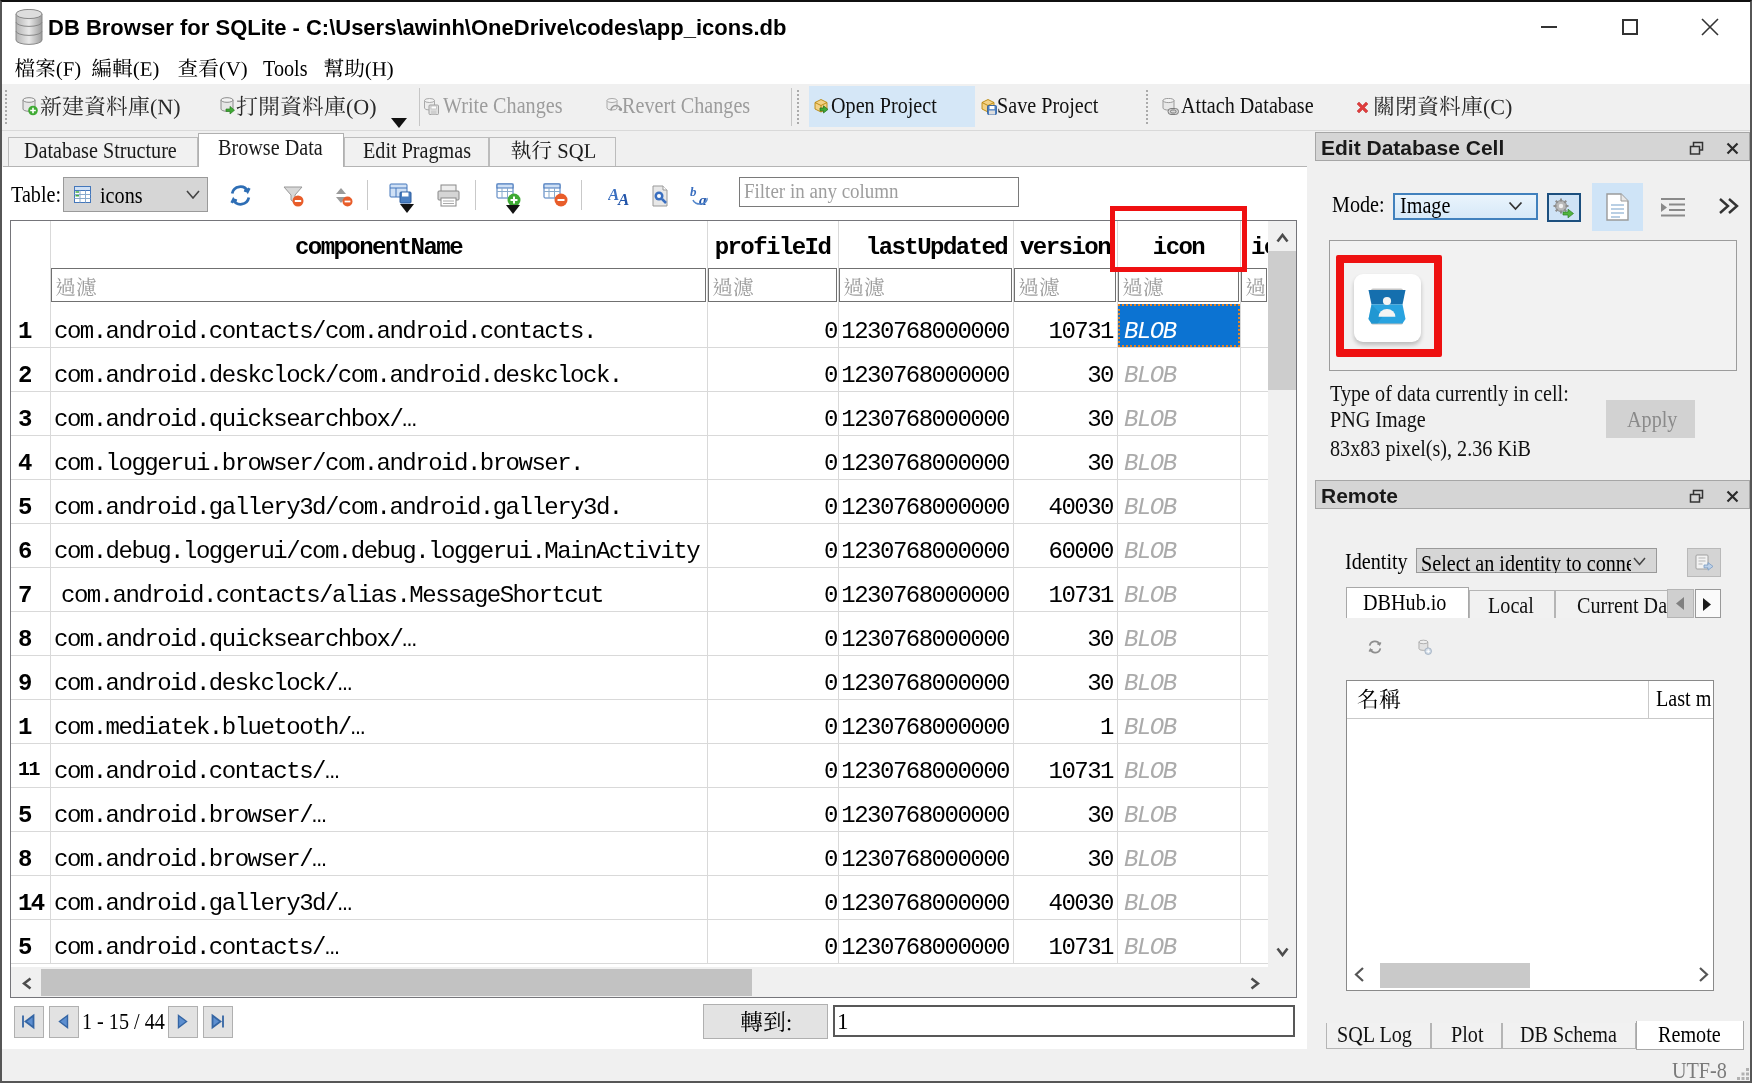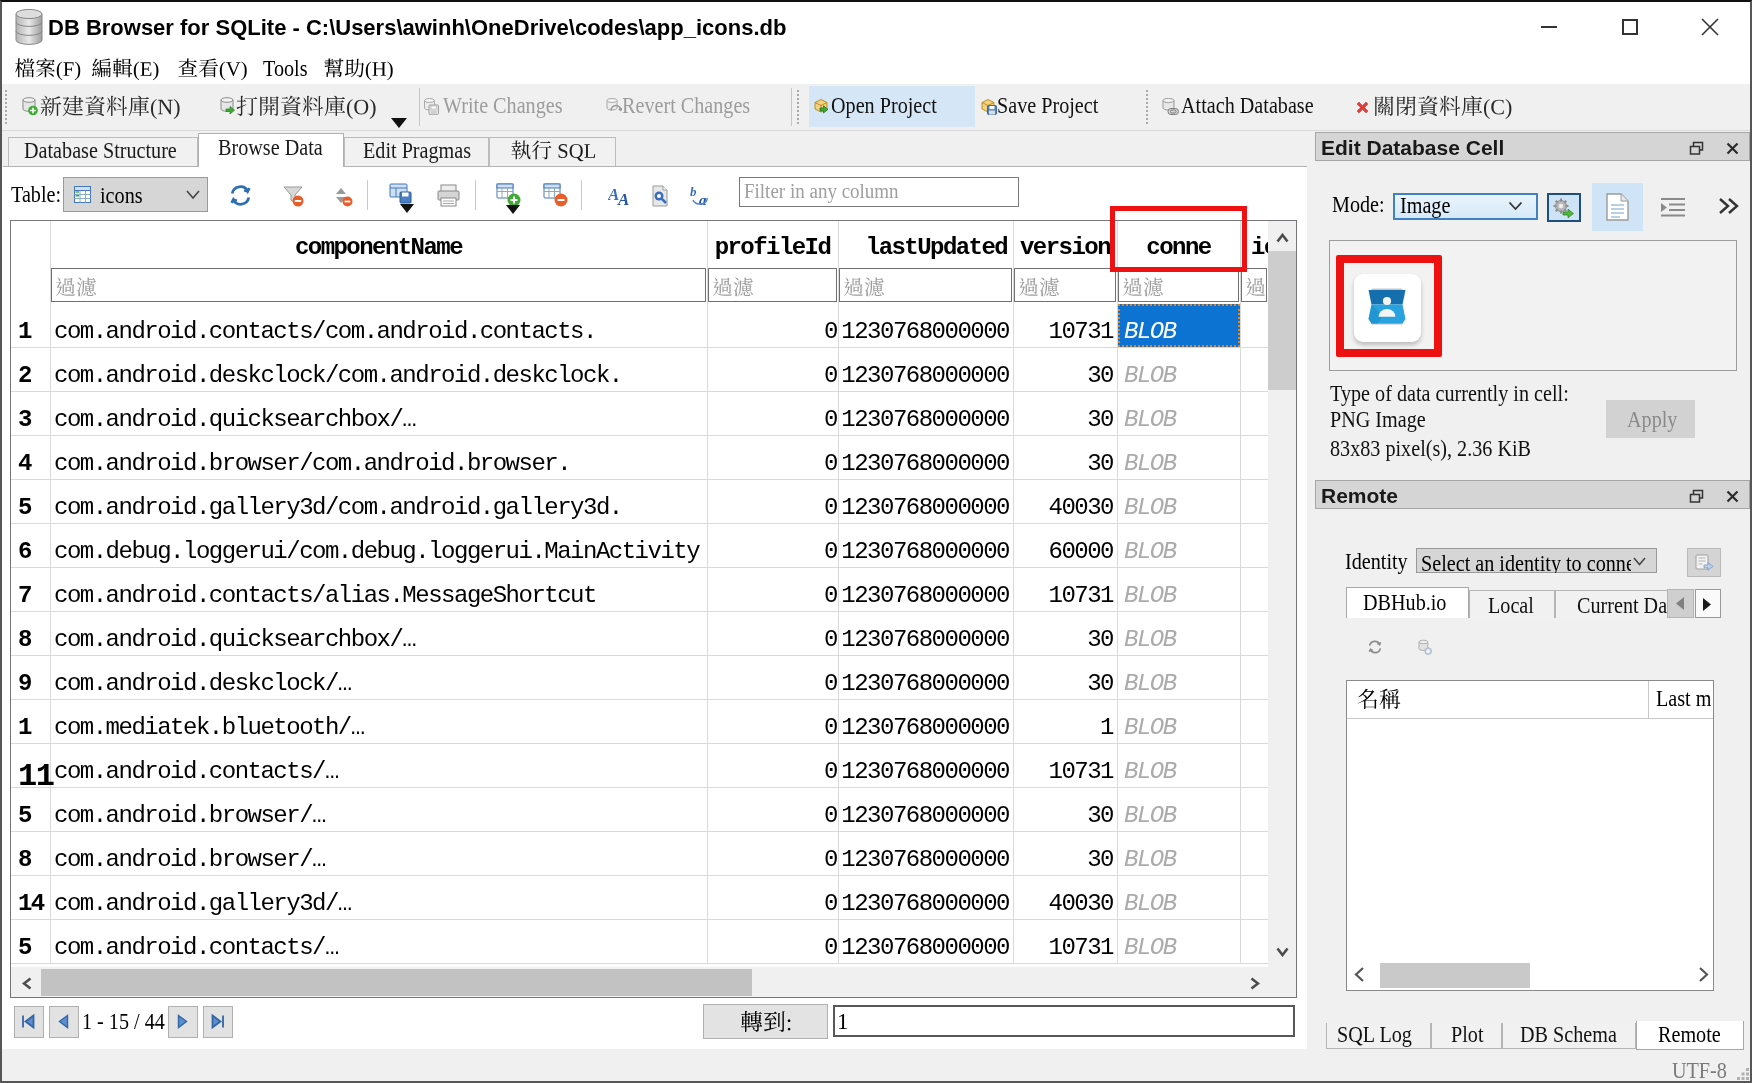--- a/index.html
+++ b/index.html
@@ -215,21 +215,21 @@
 <div class="abs" style="left:11px;top:743px;width:1257px;height:1px;background:#d9d9d9;"></div>
 <div class="abs" style="left:11px;top:787px;width:1257px;height:1px;background:#d9d9d9;"></div>
 <div class="abs" style="left:11px;top:831px;width:1257px;height:1px;background:#d9d9d9;"></div>
 <div class="abs" style="left:11px;top:875px;width:1257px;height:1px;background:#d9d9d9;"></div>
 <div class="abs" style="left:11px;top:919px;width:1257px;height:1px;background:#d9d9d9;"></div>
 <div class="abs" style="left:11px;top:963px;width:1257px;height:1px;background:#d9d9d9;"></div>
 <div class="abs mono" style="left:50px;top:234px;width:657px;text-align:center;font-size:24px;letter-spacing:-1.55px;font-weight:bold;color:#000;">componentName</div>
 <div class="abs mono" style="left:707px;top:234px;width:131px;text-align:center;font-size:24px;letter-spacing:-1.55px;font-weight:bold;color:#000;">profileId</div>
 <div class="abs mono" style="left:838px;top:234px;width:175px;text-align:center;font-size:24px;letter-spacing:-1.55px;font-weight:bold;color:#000;padding-left:22px;">lastUpdated</div>
 <div class="abs mono" style="left:1013px;top:234px;width:104px;text-align:center;font-size:24px;letter-spacing:-1.55px;font-weight:bold;color:#000;">version</div>
-<div class="abs mono" style="left:1117px;top:234px;width:123px;text-align:center;font-size:24px;letter-spacing:-1.55px;font-weight:bold;color:#000;">conne</div>
+<div class="abs mono" style="left:1117px;top:234px;width:123px;text-align:center;font-size:24px;letter-spacing:-1.55px;font-weight:bold;color:#000;">icon</div>
 <div class="abs mono" style="left:1251px;top:234px;width:17px;font-size:24px;letter-spacing:-1.55px;font-weight:bold;color:#000;overflow:hidden;">ic</div>
 <div class="abs" style="left:51px;top:268px;width:655px;height:34px;background:#fff;border:1px solid #707070;"></div>
 <div class="abs" style="left:51px;top:270px;width:653px;height:31px;overflow:hidden;">
     <svg style="position:absolute;left:4px;top:3px;overflow:visible;" width="42" height="28" viewBox="0 -22.1 42 28.4">
       <path d="M2.3 -17.3 2.1 -17.2C2.8 -16.4 3.7 -15.1 3.9 -14.0C5.3 -13.1 6.4 -16.0 2.3 -17.3ZM2.2 -8.3C1.9 -8.2 1.6 -8.1 1.4 -7.9L2.6 -6.9L3.2 -7.4H4.9C4.4 -4.4 3.0 -1.1 0.9 1.1L1.2 1.3C2.5 0.3 3.5 -0.9 4.3 -2.2C6.0 0.4 8.3 0.9 12.4 0.9C14.1 0.9 17.8 0.9 19.3 0.9C19.3 0.4 19.6 0.0 20.1 -0.0V-0.3C18.3 -0.3 14.2 -0.3 12.5 -0.3C8.5 -0.3 6.1 -0.6 4.5 -2.6C5.4 -4.1 5.9 -5.8 6.3 -7.3C6.7 -7.3 7.0 -7.4 7.1 -7.5L5.7 -8.8L4.8 -8.0H3.4C4.1 -9.2 5.0 -10.9 5.5 -11.9C5.9 -12.0 6.2 -12.1 6.4 -12.2L4.9 -13.5L4.3 -12.8H1.0L1.2 -12.2H4.2C3.7 -11.0 2.8 -9.4 2.2 -8.3ZM13.5 -13.3H15.5V-10.3H13.5ZM12.3 -14.5V-10.3H10.5V-15.6H15.5V-13.9H13.7ZM8.7 -1.8V-9.7H17.3V-2.8C17.3 -2.6 17.2 -2.5 17.0 -2.5C16.4 -2.5 15.3 -2.6 15.3 -2.6V-2.3C16.0 -2.2 16.4 -2.1 16.6 -1.8C16.8 -1.6 16.8 -1.4 16.8 -1.0C18.4 -1.1 18.6 -1.7 18.6 -2.7V-9.4C18.9 -9.4 19.3 -9.6 19.4 -9.7L18.1 -11.0L17.6 -10.3H16.8V-15.5C17.3 -15.6 17.6 -15.7 17.7 -15.9L16.0 -17.2L15.3 -16.3H10.8L9.3 -16.9V-10.3H8.8L7.4 -10.9V-1.3H7.6C8.1 -1.3 8.7 -1.6 8.7 -1.8ZM14.5 -4.5H11.5V-7.3H14.5ZM11.5 -3.1V-3.9H14.5V-3.1H14.7C15.1 -3.1 15.7 -3.4 15.7 -3.5V-7.2C16.0 -7.2 16.3 -7.4 16.4 -7.5L15.0 -8.6L14.3 -7.9H11.6L10.3 -8.5V-2.7H10.5C11.0 -2.7 11.5 -3.0 11.5 -3.1Z M34.4 -3.9 34.2 -3.7C35.0 -3.0 35.4 -2.0 35.7 -1.3C36.8 -0.5 37.7 -3.0 34.4 -3.9ZM38.5 -3.1 38.3 -2.9C39.3 -2.0 39.8 -0.7 40.1 0.1C41.2 1.0 42.2 -1.8 38.5 -3.1ZM30.6 -2.9 30.2 -2.9C30.0 -1.6 29.4 -0.6 28.6 -0.1C27.7 1.2 31.1 1.7 30.6 -2.9ZM33.6 -2.9 31.8 -3.1V0.0C31.8 0.9 32.1 1.2 33.5 1.2H35.4C38.3 1.2 38.8 1.0 38.8 0.4C38.8 0.2 38.7 0.1 38.3 -0.1L38.2 -1.8H38.0C37.8 -1.1 37.6 -0.4 37.5 -0.1C37.4 0.0 37.3 0.1 37.1 0.1C36.9 0.1 36.3 0.1 35.5 0.1H33.7C33.1 0.1 33.1 0.1 33.1 -0.2V-2.4C33.4 -2.5 33.6 -2.7 33.6 -2.9ZM22.9 -4.3C22.7 -4.3 22.0 -4.3 22.0 -4.3V-3.8C22.5 -3.8 22.7 -3.7 23.0 -3.5C23.5 -3.2 23.6 -1.5 23.3 0.6C23.3 1.3 23.6 1.6 23.9 1.6C24.7 1.6 25.1 1.1 25.1 0.2C25.2 -1.5 24.6 -2.5 24.6 -3.5C24.6 -4.0 24.7 -4.6 24.8 -5.3C25.1 -6.3 26.5 -11.0 27.2 -13.6L26.8 -13.7C23.7 -5.4 23.7 -5.4 23.4 -4.7C23.2 -4.3 23.1 -4.3 22.9 -4.3ZM21.9 -12.6 21.8 -12.4C22.6 -11.9 23.5 -10.9 23.8 -10.1C25.3 -9.2 26.2 -12.1 21.9 -12.6ZM23.2 -17.5 23.1 -17.3C23.9 -16.7 25.0 -15.6 25.4 -14.7C26.9 -13.8 27.8 -16.8 23.2 -17.5ZM34.5 -13.3 32.7 -13.5V-11.9L29.5 -11.6L29.7 -11.0L32.7 -11.3V-10.8C32.7 -9.9 33.0 -9.7 34.4 -9.7H36.4C39.3 -9.7 39.9 -9.8 39.9 -10.3C39.9 -10.6 39.7 -10.7 39.2 -10.8L39.2 -10.8H39.0C38.9 -10.8 38.7 -10.7 38.6 -10.7C38.5 -10.7 38.3 -10.7 38.2 -10.7C37.9 -10.7 37.2 -10.7 36.5 -10.7H34.7C34.0 -10.7 34.0 -10.7 34.0 -11.0V-11.4L37.8 -11.8C38.1 -11.8 38.3 -11.9 38.3 -12.1C37.7 -12.6 36.8 -13.3 36.8 -13.3L36.0 -12.2L34.0 -12.0V-12.8C34.3 -12.8 34.5 -13.0 34.5 -13.3ZM27.8 -14.3V-8.7C27.8 -5.2 27.6 -1.5 25.6 1.4L25.9 1.7C28.9 -1.2 29.1 -5.4 29.1 -8.7V-13.5H39.1L38.6 -11.9L38.9 -11.7C39.4 -12.1 40.1 -12.9 40.5 -13.3C40.9 -13.3 41.1 -13.3 41.3 -13.5L39.8 -14.9L39.0 -14.1H34.0V-15.3H39.7C40.0 -15.3 40.2 -15.4 40.3 -15.6C39.6 -16.2 38.6 -17.1 38.6 -17.1L37.6 -15.9H34.0V-16.8C34.5 -16.9 34.7 -17.1 34.8 -17.4L32.7 -17.6V-14.1H29.3L27.8 -14.8ZM30.4 -9.6V-3.4H30.6C31.3 -3.4 31.6 -3.7 31.6 -3.8V-4.2H37.8V-3.7H38.0C38.6 -3.7 39.0 -3.9 39.0 -4.0V-8.3C39.4 -8.4 39.7 -8.5 39.8 -8.6L38.3 -9.7L37.7 -9.0H31.9ZM34.2 -8.4V-6.9H31.6V-8.4ZM35.3 -8.4H37.8V-6.9H35.3ZM34.2 -6.3V-4.9H31.6V-6.3ZM35.3 -6.3H37.8V-4.9H35.3Z" fill="#9b9b9b"></path>
     </svg>
   </div>
 <div class="abs" style="left:708px;top:268px;width:129px;height:34px;background:#fff;border:1px solid #707070;"></div>
 <div class="abs" style="left:708px;top:270px;width:127px;height:31px;overflow:hidden;">
     <svg style="position:absolute;left:4px;top:3px;overflow:visible;" width="42" height="28" viewBox="0 -22.1 42 28.4">
@@ -273,39 +273,39 @@
 <div class="abs mono" style="left:838px;top:362px;width:171px;text-align:right;font-size:24px;letter-spacing:-1.5px;color:#000;">1230768000000</div>
 <div class="abs mono" style="left:1013px;top:362px;width:100px;text-align:right;font-size:24px;letter-spacing:-1.5px;color:#000;">30</div>
 <div class="abs mono" style="left:1124px;top:362px;font-size:24px;letter-spacing:-1.5px;font-style:italic;color:#ababab;">BLOB</div>
 <div class="abs mono" style="left:18px;top:406px;font-size:24px;letter-spacing:-1.55px;font-weight:bold;color:#000;">3</div>
 <div class="abs mono" style="left:54px;top:406px;font-size:24px;letter-spacing:-1.5px;color:#000;white-space:pre;">com.android.quicksearchbox/…</div>
 <div class="abs mono" style="left:707px;top:406px;width:130px;text-align:right;font-size:24px;letter-spacing:-1.5px;color:#000;">0</div>
 <div class="abs mono" style="left:838px;top:406px;width:171px;text-align:right;font-size:24px;letter-spacing:-1.5px;color:#000;">1230768000000</div>
 <div class="abs mono" style="left:1013px;top:406px;width:100px;text-align:right;font-size:24px;letter-spacing:-1.5px;color:#000;">30</div>
 <div class="abs mono" style="left:1124px;top:406px;font-size:24px;letter-spacing:-1.5px;font-style:italic;color:#ababab;">BLOB</div>
 <div class="abs mono" style="left:18px;top:450px;font-size:24px;letter-spacing:-1.55px;font-weight:bold;color:#000;">4</div>
-<div class="abs mono" style="left:54px;top:450px;font-size:24px;letter-spacing:-1.5px;color:#000;white-space:pre;">com.android.browser/com.android.browser.</div>
+<div class="abs mono" style="left:54px;top:450px;font-size:24px;letter-spacing:-1.5px;color:#000;white-space:pre;">com.loggerui.browser/com.android.browser.</div>
 <div class="abs mono" style="left:707px;top:450px;width:130px;text-align:right;font-size:24px;letter-spacing:-1.5px;color:#000;">0</div>
 <div class="abs mono" style="left:838px;top:450px;width:171px;text-align:right;font-size:24px;letter-spacing:-1.5px;color:#000;">1230768000000</div>
 <div class="abs mono" style="left:1013px;top:450px;width:100px;text-align:right;font-size:24px;letter-spacing:-1.5px;color:#000;">30</div>
 <div class="abs mono" style="left:1124px;top:450px;font-size:24px;letter-spacing:-1.5px;font-style:italic;color:#ababab;">BLOB</div>
 <div class="abs mono" style="left:18px;top:494px;font-size:24px;letter-spacing:-1.55px;font-weight:bold;color:#000;">5</div>
 <div class="abs mono" style="left:54px;top:494px;font-size:24px;letter-spacing:-1.5px;color:#000;white-space:pre;">com.android.gallery3d/com.android.gallery3d.</div>
 <div class="abs mono" style="left:707px;top:494px;width:130px;text-align:right;font-size:24px;letter-spacing:-1.5px;color:#000;">0</div>
 <div class="abs mono" style="left:838px;top:494px;width:171px;text-align:right;font-size:24px;letter-spacing:-1.5px;color:#000;">1230768000000</div>
 <div class="abs mono" style="left:1013px;top:494px;width:100px;text-align:right;font-size:24px;letter-spacing:-1.5px;color:#000;">40030</div>
 <div class="abs mono" style="left:1124px;top:494px;font-size:24px;letter-spacing:-1.5px;font-style:italic;color:#ababab;">BLOB</div>
 <div class="abs mono" style="left:18px;top:538px;font-size:24px;letter-spacing:-1.55px;font-weight:bold;color:#000;">6</div>
 <div class="abs mono" style="left:54px;top:538px;font-size:24px;letter-spacing:-1.5px;color:#000;white-space:pre;">com.debug.loggerui/com.debug.loggerui.MainActivity</div>
 <div class="abs mono" style="left:707px;top:538px;width:130px;text-align:right;font-size:24px;letter-spacing:-1.5px;color:#000;">0</div>
 <div class="abs mono" style="left:838px;top:538px;width:171px;text-align:right;font-size:24px;letter-spacing:-1.5px;color:#000;">1230768000000</div>
 <div class="abs mono" style="left:1013px;top:538px;width:100px;text-align:right;font-size:24px;letter-spacing:-1.5px;color:#000;">60000</div>
 <div class="abs mono" style="left:1124px;top:538px;font-size:24px;letter-spacing:-1.5px;font-style:italic;color:#ababab;">BLOB</div>
 <div class="abs mono" style="left:18px;top:582px;font-size:24px;letter-spacing:-1.55px;font-weight:bold;color:#000;">7</div>
-<div class="abs mono" style="left:54px;top:582px;font-size:24px;letter-spacing:-1.5px;color:#000;white-space:pre;text-align:right;">com.android.contacts/alias.MessageShortcut</div>
+<div class="abs mono" style="left:61px;top:582px;font-size:24px;letter-spacing:-1.5px;color:#000;white-space:pre;text-align:right;">com.android.contacts/alias.MessageShortcut</div>
 <div class="abs mono" style="left:707px;top:582px;width:130px;text-align:right;font-size:24px;letter-spacing:-1.5px;color:#000;">0</div>
 <div class="abs mono" style="left:838px;top:582px;width:171px;text-align:right;font-size:24px;letter-spacing:-1.5px;color:#000;">1230768000000</div>
 <div class="abs mono" style="left:1013px;top:582px;width:100px;text-align:right;font-size:24px;letter-spacing:-1.5px;color:#000;">10731</div>
 <div class="abs mono" style="left:1124px;top:582px;font-size:24px;letter-spacing:-1.5px;font-style:italic;color:#ababab;">BLOB</div>
 <div class="abs mono" style="left:18px;top:626px;font-size:24px;letter-spacing:-1.55px;font-weight:bold;color:#000;">8</div>
 <div class="abs mono" style="left:54px;top:626px;font-size:24px;letter-spacing:-1.5px;color:#000;white-space:pre;">com.android.quicksearchbox/…</div>
 <div class="abs mono" style="left:707px;top:626px;width:130px;text-align:right;font-size:24px;letter-spacing:-1.5px;color:#000;">0</div>
 <div class="abs mono" style="left:838px;top:626px;width:171px;text-align:right;font-size:24px;letter-spacing:-1.5px;color:#000;">1230768000000</div>
 <div class="abs mono" style="left:1013px;top:626px;width:100px;text-align:right;font-size:24px;letter-spacing:-1.5px;color:#000;">30</div>
 <div class="abs mono" style="left:1124px;top:626px;font-size:24px;letter-spacing:-1.5px;font-style:italic;color:#ababab;">BLOB</div>
@@ -314,21 +314,21 @@
 <div class="abs mono" style="left:707px;top:670px;width:130px;text-align:right;font-size:24px;letter-spacing:-1.5px;color:#000;">0</div>
 <div class="abs mono" style="left:838px;top:670px;width:171px;text-align:right;font-size:24px;letter-spacing:-1.5px;color:#000;">1230768000000</div>
 <div class="abs mono" style="left:1013px;top:670px;width:100px;text-align:right;font-size:24px;letter-spacing:-1.5px;color:#000;">30</div>
 <div class="abs mono" style="left:1124px;top:670px;font-size:24px;letter-spacing:-1.5px;font-style:italic;color:#ababab;">BLOB</div>
 <div class="abs mono" style="left:18px;top:714px;font-size:24px;letter-spacing:-1.55px;font-weight:bold;color:#000;">1</div>
 <div class="abs mono" style="left:54px;top:714px;font-size:24px;letter-spacing:-1.5px;color:#000;white-space:pre;">com.mediatek.bluetooth/…</div>
 <div class="abs mono" style="left:707px;top:714px;width:130px;text-align:right;font-size:24px;letter-spacing:-1.5px;color:#000;">0</div>
 <div class="abs mono" style="left:838px;top:714px;width:171px;text-align:right;font-size:24px;letter-spacing:-1.5px;color:#000;">1230768000000</div>
 <div class="abs mono" style="left:1013px;top:714px;width:100px;text-align:right;font-size:24px;letter-spacing:-1.5px;color:#000;">1</div>
 <div class="abs mono" style="left:1124px;top:714px;font-size:24px;letter-spacing:-1.5px;font-style:italic;color:#ababab;">BLOB</div>
-<div class="abs mono" style="left:18px;top:758px;font-size:32px;letter-spacing:-1.55px;font-weight:bold;color:#000;">11</div>
+<div class="abs mono" style="left:18px;top:758px;font-size:20px;letter-spacing:-1.55px;font-weight:bold;color:#000;">11</div>
 <div class="abs mono" style="left:54px;top:758px;font-size:24px;letter-spacing:-1.5px;color:#000;white-space:pre;">com.android.contacts/…</div>
 <div class="abs mono" style="left:707px;top:758px;width:130px;text-align:right;font-size:24px;letter-spacing:-1.5px;color:#000;">0</div>
 <div class="abs mono" style="left:838px;top:758px;width:171px;text-align:right;font-size:24px;letter-spacing:-1.5px;color:#000;">1230768000000</div>
 <div class="abs mono" style="left:1013px;top:758px;width:100px;text-align:right;font-size:24px;letter-spacing:-1.5px;color:#000;">10731</div>
 <div class="abs mono" style="left:1124px;top:758px;font-size:24px;letter-spacing:-1.5px;font-style:italic;color:#ababab;">BLOB</div>
 <div class="abs mono" style="left:18px;top:802px;font-size:24px;letter-spacing:-1.55px;font-weight:bold;color:#000;">5</div>
 <div class="abs mono" style="left:54px;top:802px;font-size:24px;letter-spacing:-1.5px;color:#000;white-space:pre;">com.android.browser/…</div>
 <div class="abs mono" style="left:707px;top:802px;width:130px;text-align:right;font-size:24px;letter-spacing:-1.5px;color:#000;">0</div>
 <div class="abs mono" style="left:838px;top:802px;width:171px;text-align:right;font-size:24px;letter-spacing:-1.5px;color:#000;">1230768000000</div>
 <div class="abs mono" style="left:1013px;top:802px;width:100px;text-align:right;font-size:24px;letter-spacing:-1.5px;color:#000;">30</div>

